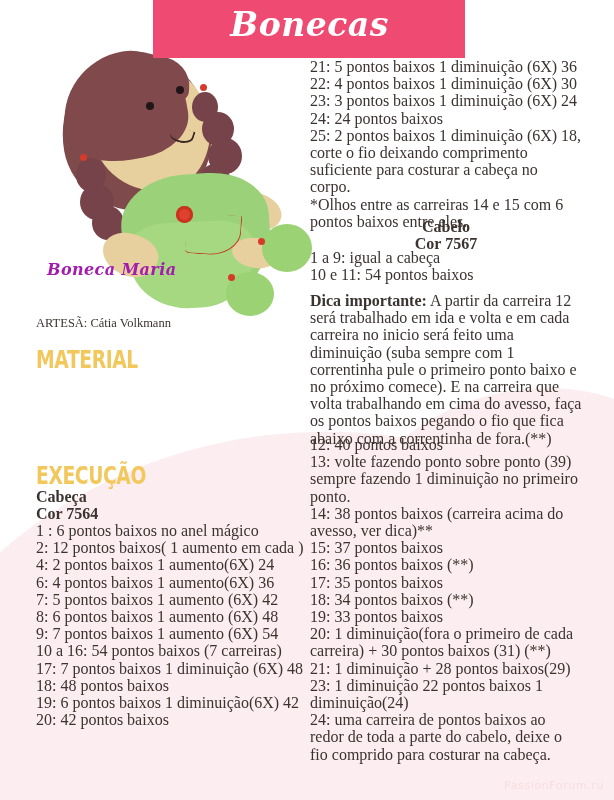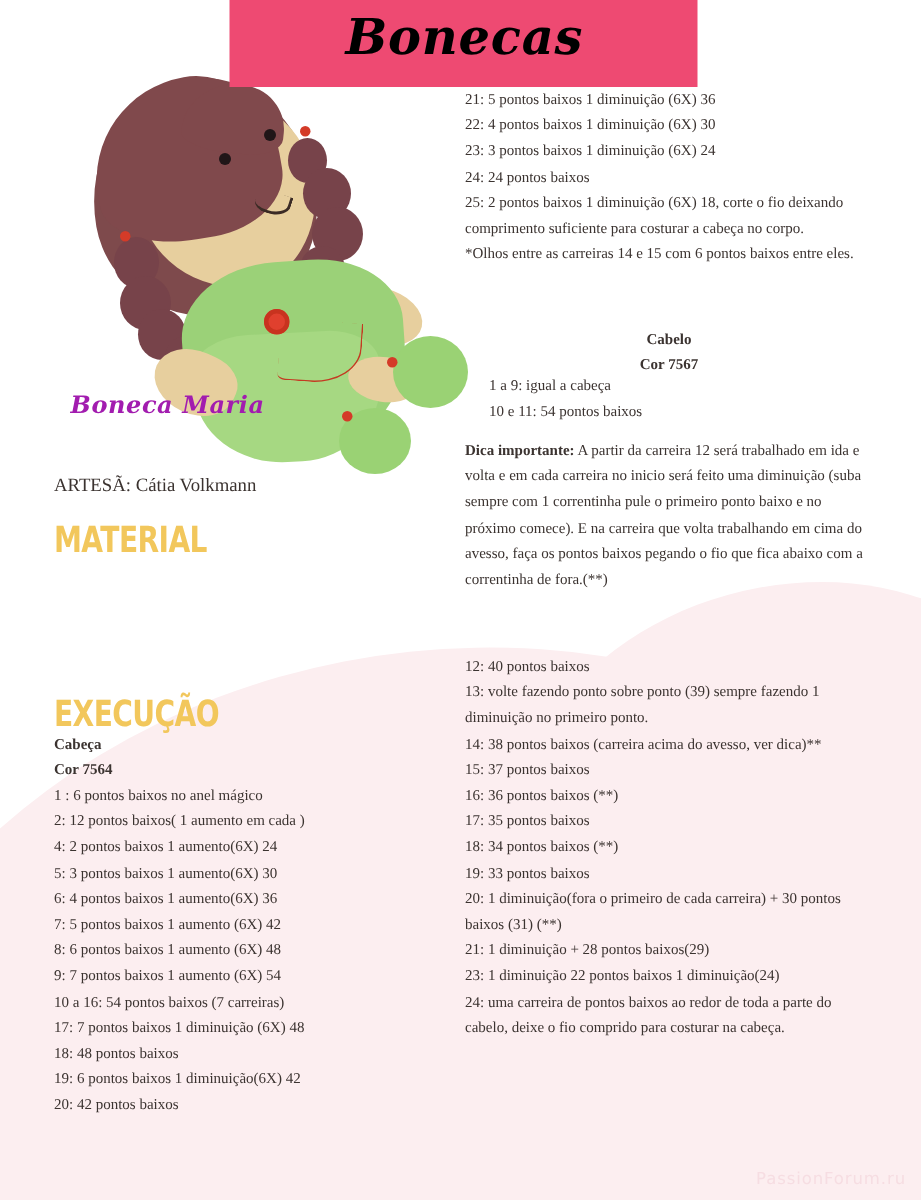--- a/index.html
+++ b/index.html
@@ -58,21 +58,21 @@
     height: 58px;
     background: #ee4a72;
     z-index: 4;
   }
   .banner-title {
     position: absolute;
     left: 1px;
     right: 0;
     top: 5px;
     text-align: center;
-    color: #000000;
+    color: #ffffff;
     font-family: "DejaVu Serif", serif;
     font-style: italic;
     font-weight: bold;
     font-size: 33px;
     letter-spacing: 0.5px;
   }
 
   
   .photo {
     position: absolute;
@@ -210,35 +210,35 @@
     letter-spacing: -0.5px;
     transform: scaleX(0.78);
     transform-origin: left center;
     z-index: 5;
   }
   #material-heading { left: 36px; top: 346px; }
   #execucao-heading { left: 36px; top: 462px; }
 
   .body-text {
     position: absolute;
-    font-size: 10px;
+    font-size: 16px;
     line-height: 17.2px;
     color: #3b3330;
     z-index: 5;
   }
   .col-left  { left: 36px; width: 268px; }
   .col-right { left: 310px; width: 272px; }
 
   #material-body { top: 372px; }
   #exec-sub      { top: 488px; font-weight: bold; }
   #exec-body     { top: 522px; }
 
   #right-block-1 { top: 58px; }
   #cabelo-head   { top: 218px; font-weight: bold; text-align: center; }
-  #cabelo-body   { top: 249px; margin-left: 16px; }
+  #cabelo-body   { top: 249px; }
   #dica-block    { top: 292px; }
   #right-block-2 { top: 436px; }
 
   .dica-label { font-weight: bold; }
 
   .watermark {
     position: absolute;
     right: 10px;
     bottom: 8px;
     font-family: "DejaVu Sans", sans-serif;
@@ -303,21 +303,20 @@
 
   <div class="sec-head" id="execucao-heading">EXECUÇÃO</div>
   <div class="body-text col-left" id="exec-sub">
     <div>Cabeça</div>
     <div>Cor 7564</div>
   </div>
   <div class="body-text col-left" id="exec-body">
       <div>1 : 6 pontos baixos no anel mágico</div>
       <div>2: 12 pontos baixos( 1 aumento em cada )</div>
       <div>4: 2 pontos baixos 1 aumento(6X) 24</div>
-      <div>5: 3 pontos baixos 1 aumento(6X) 30</div>
       <div>6: 4 pontos baixos 1 aumento(6X) 36</div>
       <div>7: 5 pontos baixos 1 aumento (6X) 42</div>
       <div>8: 6 pontos baixos 1 aumento (6X) 48</div>
       <div>9: 7 pontos baixos 1 aumento (6X) 54</div>
       <div>10 a 16: 54 pontos baixos (7 carreiras)</div>
       <div>17: 7 pontos baixos 1 diminuição (6X) 48</div>
       <div>18: 48 pontos baixos</div>
       <div>19: 6 pontos baixos 1 diminuição(6X) 42</div>
       <div>20: 42 pontos baixos</div>
     </div>

